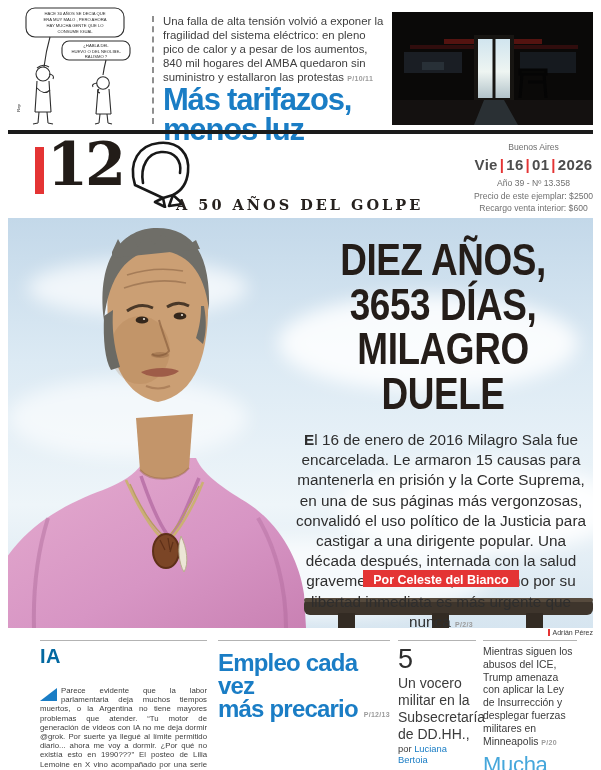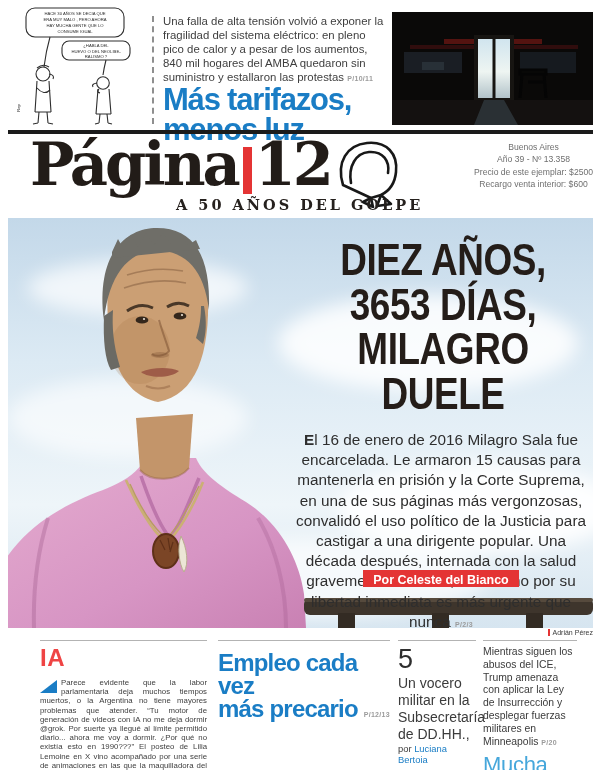--- a/index.html
+++ b/index.html
@@ -43,21 +43,21 @@
   .badge-wrap{position:absolute;left:282px;top:352px;width:302px;text-align:center;}
   .badge{display:inline-block;background:#e43434;color:#fff;font-weight:bold;
          font-size:12.5px;padding:3px 10px 0;}
   .credit{position:absolute;right:8px;top:629px;font-size:7px;color:#3a3a3a;
           display:flex;align-items:center;}
   .credit-bar{display:inline-block;width:2px;height:7px;background:#e43434;margin-right:3px;}
 
   
   .fcol{position:absolute;top:640px;border-top:1px solid #b3b3b3;padding-top:5px;}
   .col-ia{left:40px;width:167px;}
-  .ia-title{font-size:24px;font-weight:bold;color:#ef4444;letter-spacing:.5px;line-height:1;margin-bottom:8px;}
+  .ia-title{font-size:20px;font-weight:bold;color:#0369a1;letter-spacing:.5px;line-height:1;margin-bottom:20px;}
   .ia-body{font-size:7.8px;line-height:1.18;text-align:justify;color:#3d3d3d;}
   .ia-tri{float:left;margin:2px 4px 1px 0;}
   .col-empleo{left:218px;width:172px;}
   .f-kicker{font-size:10.4px;line-height:1.23;color:#3b3b3b;}
   .empleo-headline{margin:6px 0 4px;font-size:24px;font-weight:bold;color:#1a7dc5;
                    line-height:.95;letter-spacing:-.8px;}
   .col-briefs{left:398px;width:78px;}
   .brief{margin-bottom:10px;}
   .brief-number{font-size:27px;font-weight:400;color:#2e2e2e;line-height:1;}
   .brief-text{font-size:14px;line-height:1.22;color:#3b3b3b;margin-top:2px;}
@@ -133,35 +133,37 @@
     <rect x="0" y="88" width="201" height="25" fill="#141110"></rect>
     <path d="M92,88 L112,88 L126,113 L82,113 Z" fill="#3c4a52" opacity=".55"></path>
     <path d="M128,58 h26 v4 h-26 z M130,62 l-2,24 M152,62 l2,24 M136,70 h16" stroke="#050505" stroke-width="3" fill="#0d0c0b"></path>
     <rect x="30" y="50" width="22" height="8" fill="#44525c" opacity=".35"></rect>
   </svg>
 
   <div class="top-rule"></div>
 
   <div class="masthead">
     <div class="logo">
-      <span class="logo-word">Página</span>
       <span class="logo-bar"></span>
       <span class="logo-word">12</span>
       <svg class="scarf" width="72" height="70" viewBox="0 0 72 70">
         <g fill="#ffffff" stroke="#181818" stroke-width="2.6" stroke-linecap="round" stroke-linejoin="round">
           <path d="M10,47 C3,24 14,7 34,5 C54,3 65,16 63,34 C62,45 56,53 48,57 L38,60 Z"></path>
           <path d="M18,45 C15,28 23,15 36,14 C50,13 57,23 55,35" fill="none"></path>
           <path d="M48,57 L58,66 L44,68 Z"></path>
           <path d="M38,60 L40,69 L30,64 Z"></path>
         </g>
       </svg>
     </div>
     <div class="tagline">A 50 AÑOS DEL GOLPE</div>
     <div class="mast-info">
       <div>Buenos Aires</div>
+      <div class="mast-date">
+        <span>Vie</span><span class="date-sep">|</span><span>16</span><span class="date-sep">|</span><span>01</span><span class="date-sep">|</span><span>2026</span>
+      </div>
       <div>Año 39 - Nº 13.358</div>
       <div>Precio de este ejemplar: $2500</div>
       <div>Recargo venta interior: $600</div>
     </div>
   </div>
 
   <div class="photo">
     <svg width="585" height="410" viewBox="0 0 585 410" preserveAspectRatio="none">
       <defs>
         <linearGradient id="skyg" x1="0" y1="0" x2="0" y2="1">

